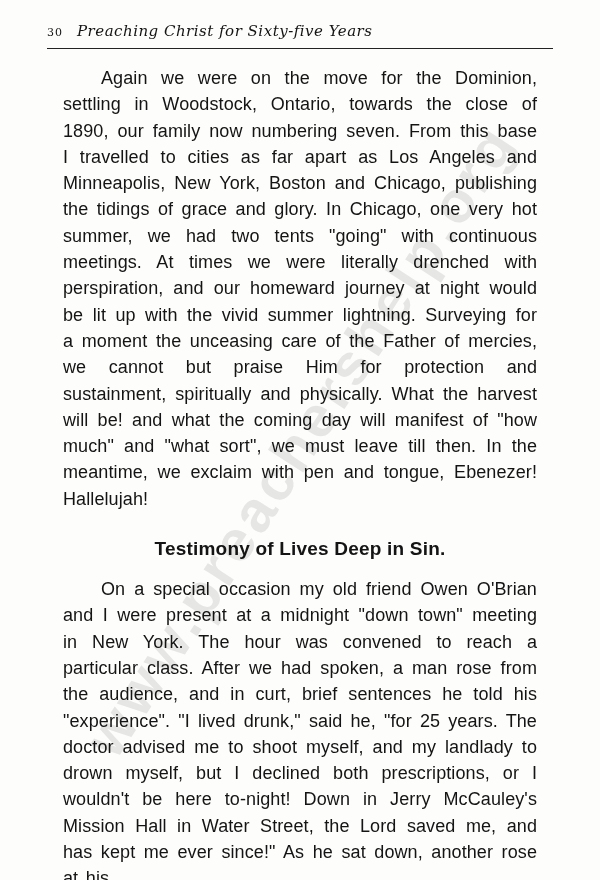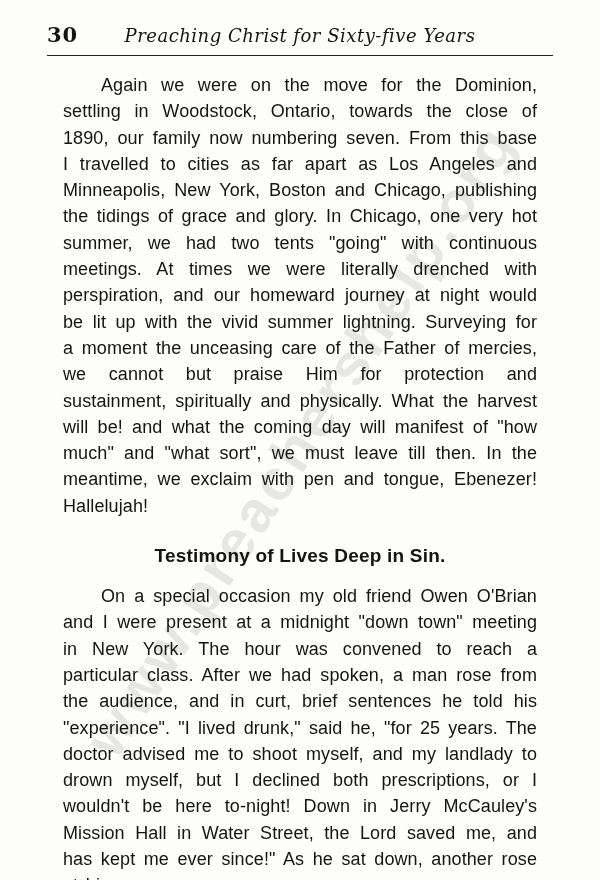--- a/index.html
+++ b/index.html
@@ -23,32 +23,30 @@
     z-index: 2;
   }
   .running-header {
     display: flex;
     align-items: baseline;
     border-bottom: 1.5px solid #222;
     padding-bottom: 8px;
   }
   .page-number {
     font-family: "DejaVu Serif", serif;
-    font-size: 21px;
+    font-size: 11px;
     letter-spacing: 1px;
     flex: 0 0 60px;
-    font-weight: bold;
   }
   .header-title {
     font-family: "DejaVu Serif", serif;
     font-style: italic;
-    font-size: 18px;
+    font-size: 15px;
     letter-spacing: 0.5px;
     flex: 1 1 auto;
-    text-align: center;
     transform: translateX(-30px);
   }
   .section-heading {
     text-align: center;
     font-weight: bold;
     font-size: 19px;
     letter-spacing: 0.2px;
     margin: 26px 0 16px 0;
   }
   .body-paragraph {

